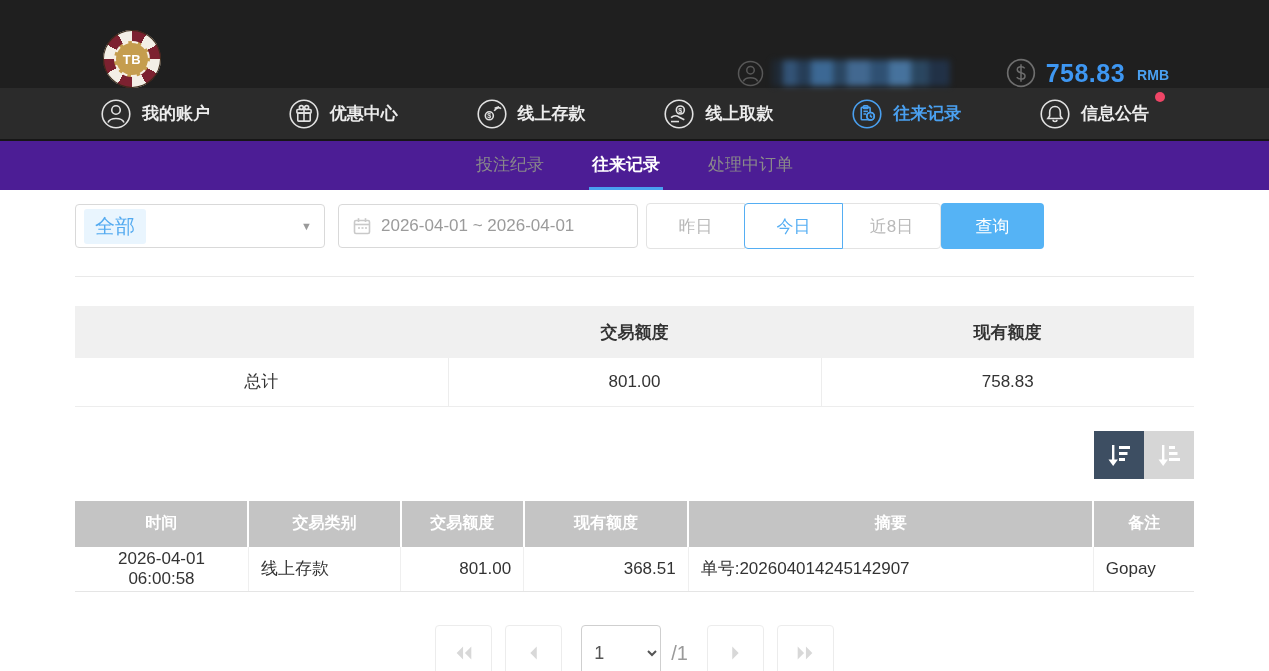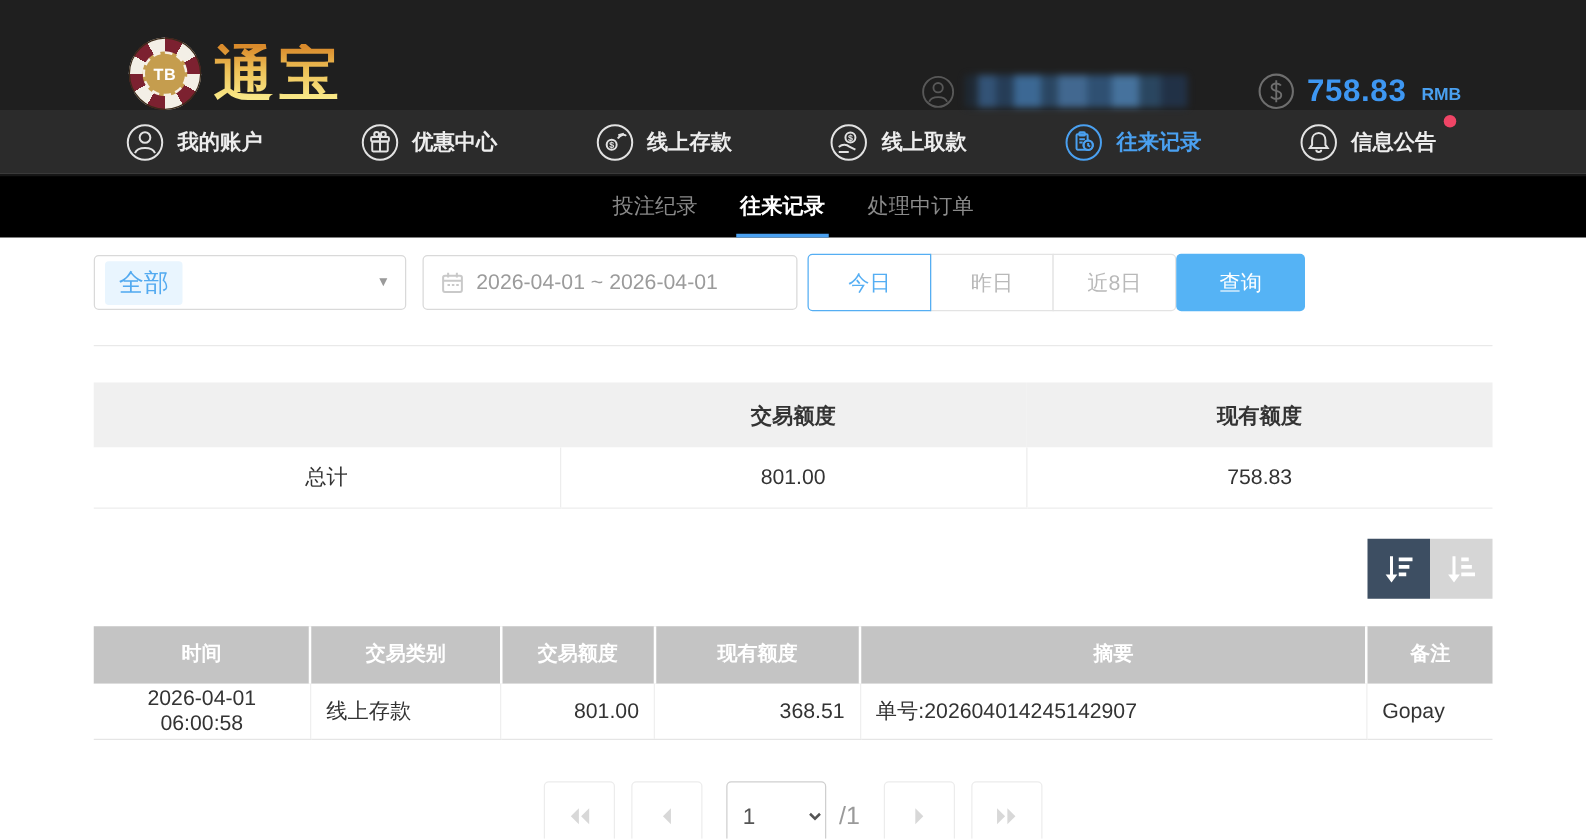--- a/index.html
+++ b/index.html
@@ -36,21 +36,21 @@
   .main-nav { height:51px; background:#2b2b2b; display:flex; align-items:center; justify-content:space-between; padding:0 120px 0 100px; }
   .nav-item { display:flex; align-items:center; gap:10px; color:#ededed; cursor:pointer; position:relative; }
   .nav-item .nav-icon { width:32px; height:32px; color:#e2e2e2; }
   .nav-item .nav-label { font-size:17px; font-weight:bold; }
   .nav-item.active { color:#4aa0f0; }
   .nav-item.active .nav-icon { color:#4aa0f0; }
   .nav-item.active .nav-label { color:#4aa0f0; }
   .nav-dot { position:absolute; top:-6px; right:-16px; width:10px; height:10px; border-radius:50%; background:#ef4566; }
 
   
-  .sub-nav { height:51px; background:#000000; border-top:2px solid #161616; display:flex; align-items:stretch; justify-content:center; gap:28px; }
+  .sub-nav { height:51px; background:#4c1d95; border-top:2px solid #161616; display:flex; align-items:stretch; justify-content:center; gap:42px; }
   .sub-tab { display:flex; align-items:center; font-size:17px; color:#8a8a8a; cursor:pointer; border-bottom:3px solid transparent; padding:0 3px; }
   .sub-tab.active { color:#ffffff; font-weight:bold; border-bottom-color:#4aa0f0; }
 
   
   .content { padding:0 75px; }
 
   .filter-row { margin-top:13px; display:flex; align-items:center; height:46px; }
   .type-select { width:250px; height:44px; border:1px solid #d9d9d9; border-radius:4px; background:#fff;
           display:flex; align-items:center; padding:0 12px 0 8px; cursor:pointer; position:relative; }
   .type-tag { background:#e9f5fe; color:#53aaf0; font-size:20px; padding:4px 11px; border-radius:3px; }
@@ -108,21 +108,20 @@
 </head>
 <body>
 
 <div class="page">
 
   <div class="top-header">
     <div class="logo-wrap">
       <div class="chip">
         <div class="chip-inner">TB</div>
       </div>
-      <div class="logo-text">通宝</div>
     </div>
     <div class="header-right">
       <div class="user-box">
         <svg class="user-avatar" viewBox="0 0 36 36" fill="none" stroke="currentColor" stroke-width="2">
           <circle cx="18" cy="18" r="16"></circle>
             <circle cx="18" cy="13.5" r="5"></circle>
             <path d="M8.5 28.5c2.5-6.5 16.5-6.5 19 0"></path>
         </svg>
         <div class="user-blur"></div>
       </div>
@@ -221,22 +220,22 @@
             <line x1="1.5" y1="7.5" x2="16.5" y2="7.5"></line>
           <line x1="5.5" y1="1.2" x2="5.5" y2="5"></line>
             <line x1="12.5" y1="1.2" x2="12.5" y2="5"></line>
           <line x1="5" y1="11" x2="7" y2="11"></line>
             <line x1="8.5" y1="11" x2="10.5" y2="11"></line>
             <line x1="12" y1="11" x2="14" y2="11"></line>
         </svg>
         <span class="date-text">2026-04-01 ~ 2026-04-01</span>
       </div>
       <div class="quick-group">
+        <div class="quick-btn">昨日</div>
         <div class="quick-btn active">今日</div>
-        <div class="quick-btn">昨日</div>
         <div class="quick-btn">近8日</div>
       </div>
       <button class="query-btn">查询</button>
     </div>
 
     <div class="divider"></div>
 
     <table class="summary-table">
       <thead>
         <tr>

